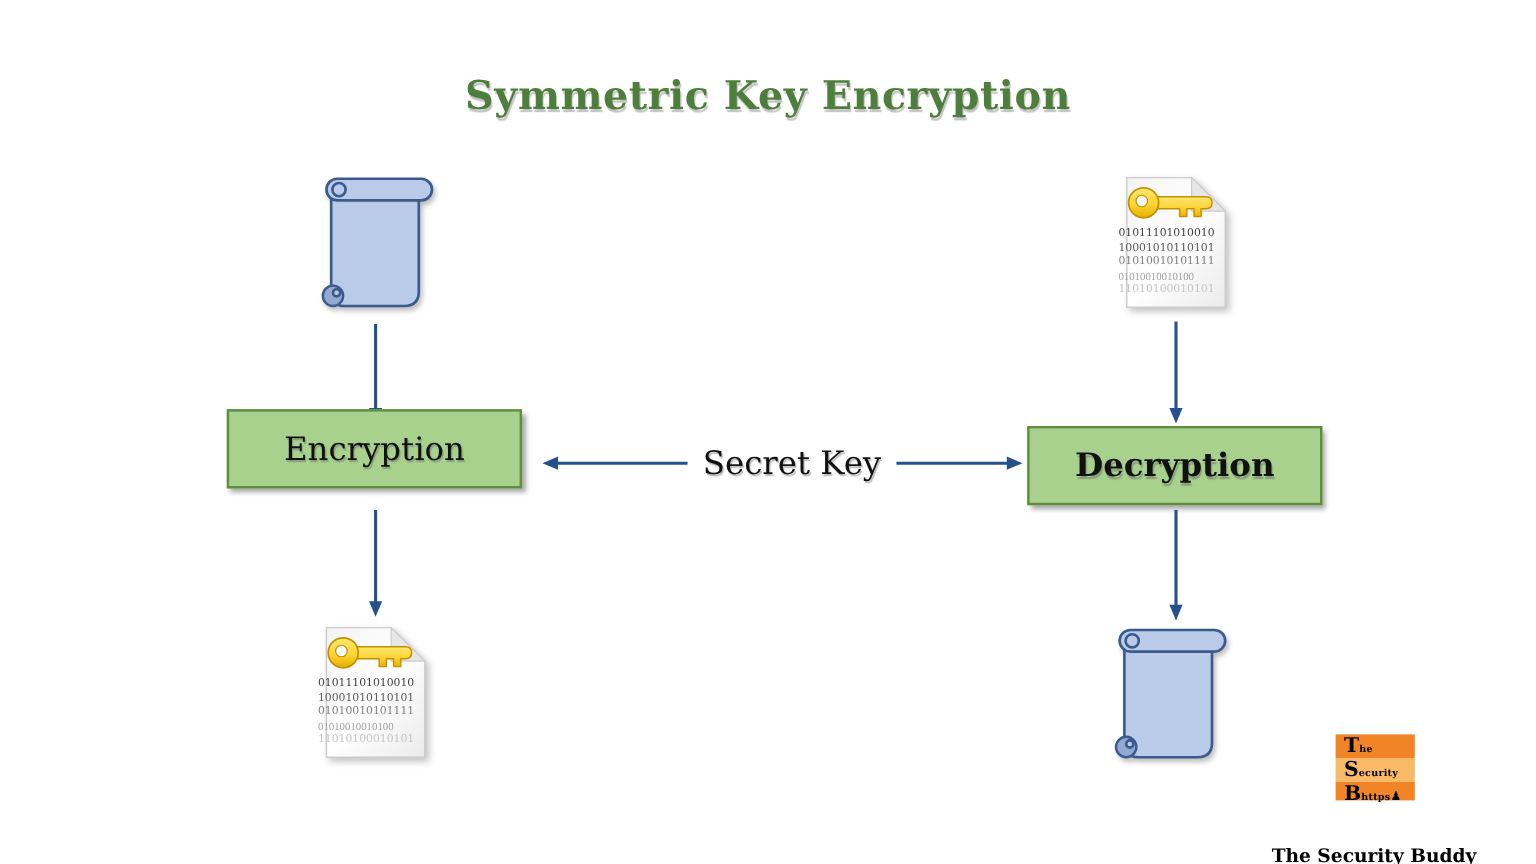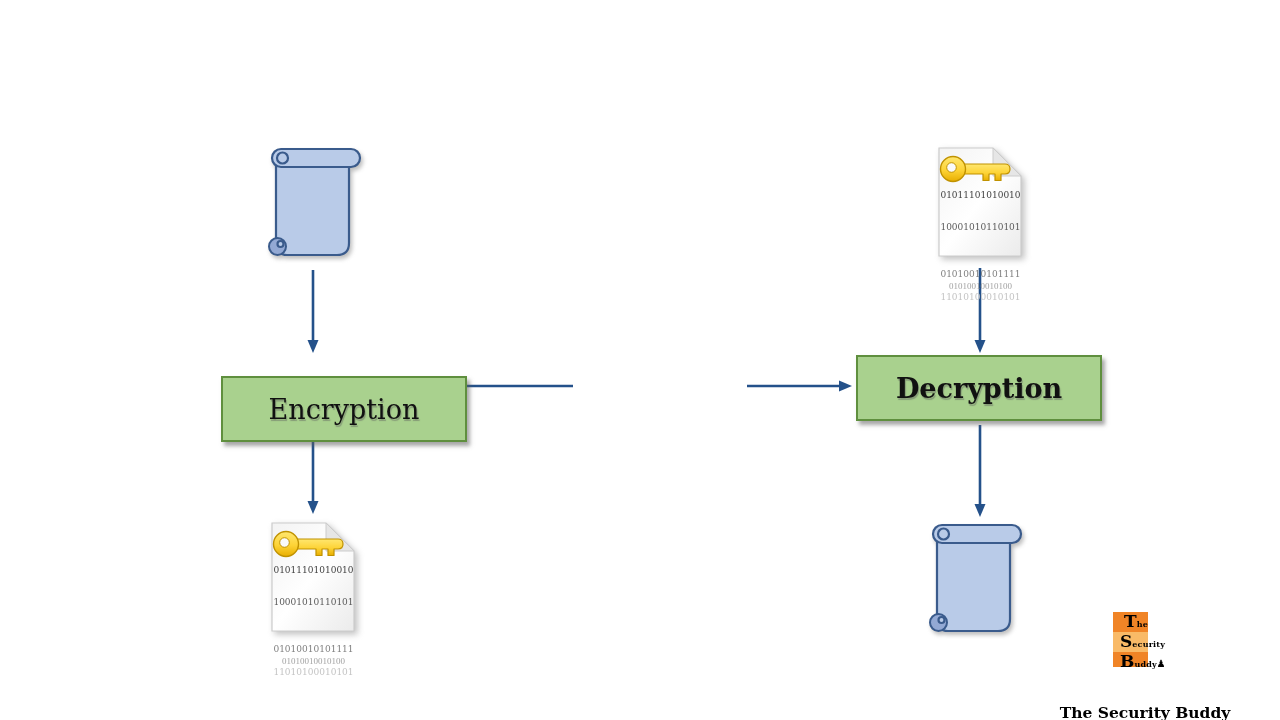--- a/index.html
+++ b/index.html
@@ -35,63 +35,64 @@
   #scroll-bottom{left:922px;top:518px;}
   .s-fill{fill:var(--scroll-fill);stroke:var(--scroll-stroke);stroke-width:2.2;stroke-linejoin:round;}
   .s-dark{fill:#93a9d4;stroke:var(--scroll-stroke);stroke-width:2;}
 
   
   .cipher-file{position:absolute;width:97px;height:117px;}
   .cipher-file svg{position:absolute;left:0;top:0;width:100%;height:100%;
     filter:drop-shadow(3px 3px 3px rgba(120,120,120,0.45));}
   #cipher-top{left:932px;top:145px;}
   #cipher-bottom{left:265px;top:520px;}
-  .binary{position:absolute;left:0;top:45px;width:97px;text-align:center;
+  .binary{position:absolute;left:0;top:45px;width:97px;text-align:left;
     font-family:"DejaVu Serif", serif;font-size:9px;line-height:11.6px;white-space:nowrap;}
-  .bl0{color:#3f3f3f;} .bl1{color:#5a5a5a;margin-top:20px;} .bl2{color:#7f7f7f;margin-top:36px;} .bl3{color:#a2a2a2;font-family:Liberation Serif, serif;} .bl4{color:#c4c4c4;}
+  .bl0{color:#3f3f3f;} .bl1{color:#5a5a5a;} .bl2{color:#7f7f7f;} .bl3{color:#a2a2a2;font-family:Liberation Serif, serif;} .bl4{color:#c4c4c4;}
 
   
   .process-box{
     position:absolute;width:246px;height:66px;
     background:var(--box-fill);border:2px solid var(--box-border);
     box-shadow:3px 4px 4px rgba(95,95,95,0.55);
     display:flex;align-items:center;justify-content:center;
     font-size:27px;color:var(--box-text);
     text-shadow:1px 2px 1px rgba(90,90,90,0.45);
   }
-  #encryption-box{left:189px;top:376px;margin-left:32px;}
+  #encryption-box{left:189px;top:341px;}
   #decryption-box{left:856px;top:355px;font-weight:bold;}
 
   .secret-key{
     position:absolute;left:560px;top:371px;width:200px;text-align:center;
     font-size:27px;color:#111;text-shadow:1px 2px 1px rgba(90,90,90,0.45);
   }
 
   
   .tsb-logo{
-    position:absolute;left:1113px;top:612px;width:35px;height:55px;
+    position:absolute;left:1113px;top:612px;width:66px;height:55px;
     background:linear-gradient(to bottom,
       var(--logo-orange) 0 36%,
       var(--logo-light-orange) 36% 72%,
       var(--logo-orange) 72% 100%);
-    color:#000;padding:1px 0 0 7px;font-family:"DejaVu Serif", serif;text-align:right;
+    color:#000;padding:1px 0 0 7px;font-family:"DejaVu Serif", serif;
   }
   .logo-row{line-height:17px;white-space:nowrap;}
   .logo-big{font-size:17px;font-weight:bold;}
   .logo-small{font-size:8px;font-weight:bold;letter-spacing:0.2px;}
   .buddy-glyph{font-size:10px;font-family:"DejaVu Sans", sans-serif;}
   .footer-text{position:absolute;left:1013px;top:671px;width:264px;text-align:center;color:#000;}
   .brand{font-size:15.5px;font-weight:bold;line-height:19px;margin-top:32px;}
   .url{font-size:13.5px;line-height:17px;}
 </style>
 <title>Symmetric Key Encryption</title></head>
 <body>
 
 <div class="canvas">
 
+  <div class="title">Symmetric Key Encryption</div>
 
   <svg class="arrows-svg" viewBox="0 0 1280 720">
     <g>
       <line x1="313" y1="270" x2="313" y2="342"></line>
       <polygon points="313,353 307.5,340 318.5,340"></polygon>
     </g>
     <g>
       <line x1="313" y1="425" x2="313" y2="503"></line>
       <polygon points="313,514 307.5,501 318.5,501"></polygon>
     </g>
@@ -151,20 +152,21 @@
       <div class="bl2">01010010101111</div>
       <div class="bl3">01010010010100</div>
       <div class="bl4">11010100010101</div>
     </div>
   </div>
 
   <div class="process-box" id="encryption-box">
     <span>Encryption</span>
   </div>
 
+  <div class="secret-key">Secret Key</div>
 
   <div class="process-box" id="decryption-box">
     <span>Decryption</span>
   </div>
 
   <div class="cipher-file" id="cipher-bottom">
     <svg viewBox="0 0 97 117">
       <path d="M7 3 L61 3 L89 31 L89 111 L7 111 Z" fill="url(#pageGrad)" stroke="#cccccc" stroke-width="1.2"></path>
       <path d="M61 3 L61 31 L89 31 Z" fill="#e6e6e6" stroke="#cccccc" stroke-width="1"></path>
       <g>
@@ -193,20 +195,20 @@
   </div>
 
   <div class="tsb-logo">
     <div class="logo-row">
       <span class="logo-big">T</span><span class="logo-small">he</span>
     </div>
     <div class="logo-row">
       <span class="logo-big">S</span><span class="logo-small">ecurity</span>
     </div>
     <div class="logo-row">
-      <span class="logo-big">B</span><span class="logo-small">uddy</span><span class="buddy-glyph">♟</span>
+      <span class="logo-big">B</span><span class="logo-small">https</span><span class="buddy-glyph">♟</span>
     </div>
   </div>
   <div class="footer-text">
     <div class="brand">The Security Buddy</div>
   </div>
 
 </div>
 
 </body></html>

